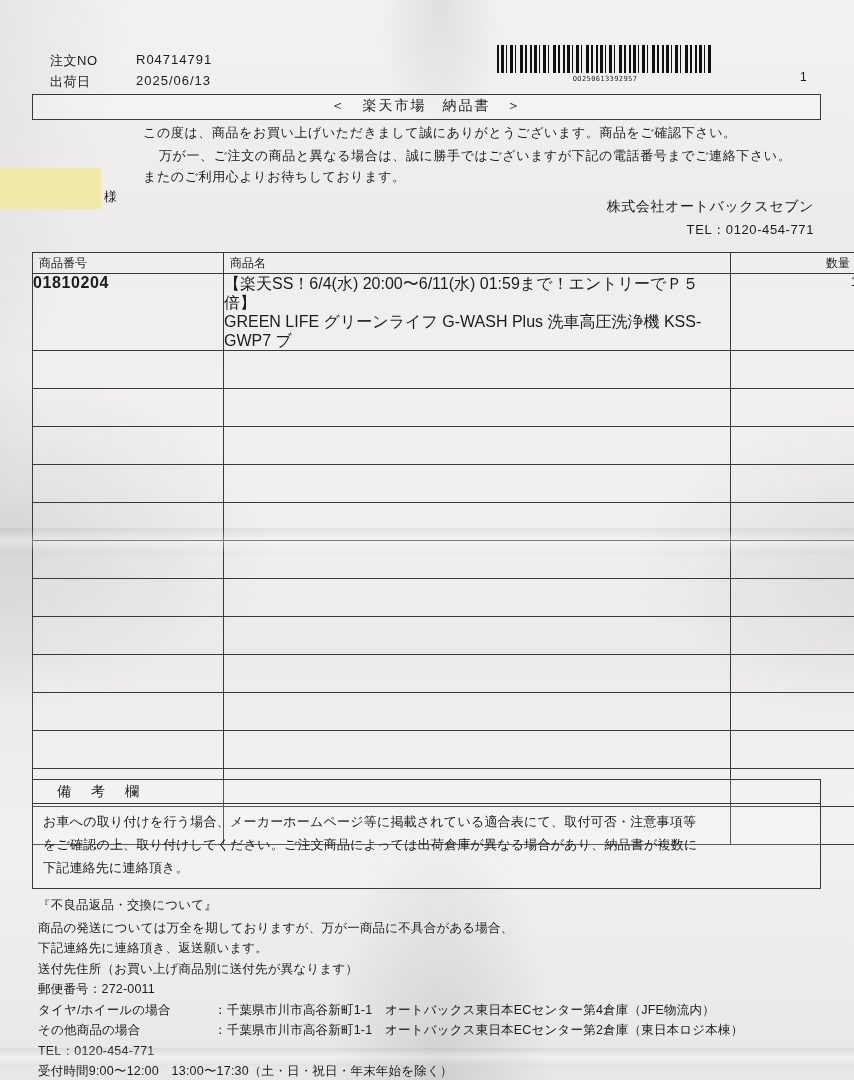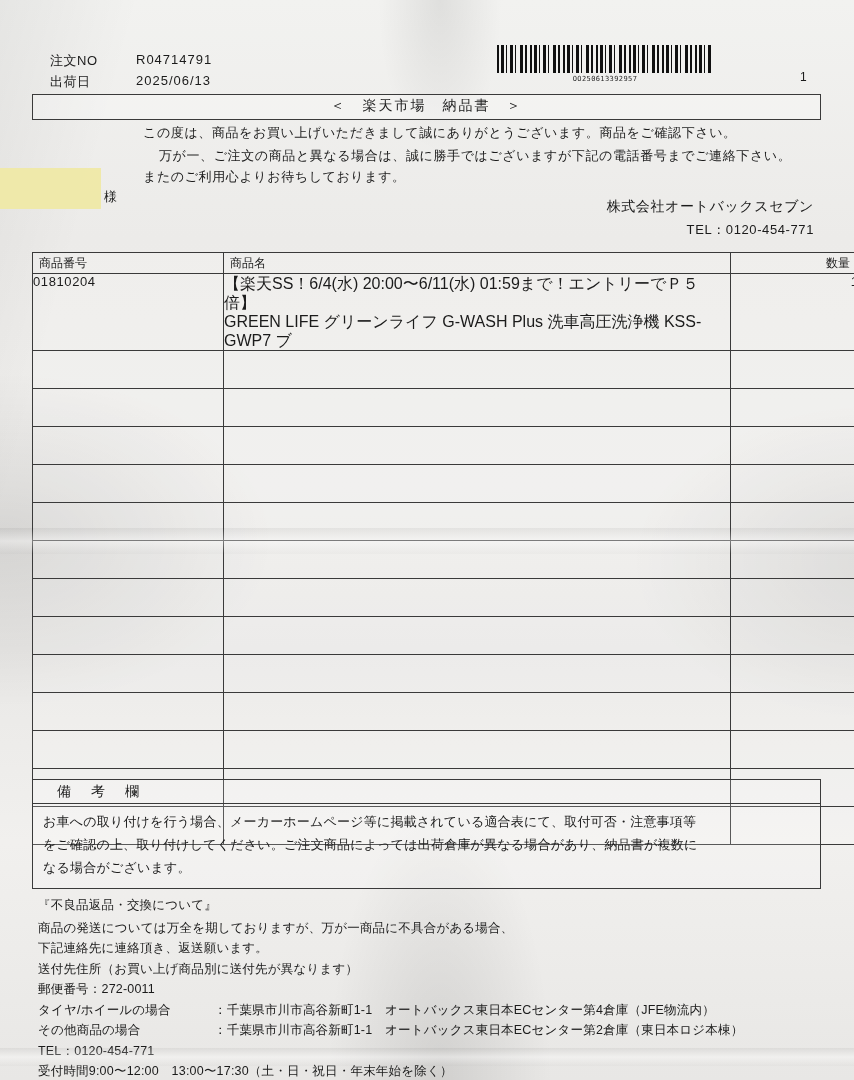--- a/index.html
+++ b/index.html
@@ -172,21 +172,21 @@
     font-weight: normal;
     text-align: left;
     padding: 2px 6px 0 6px;
     font-size: 12px;
   }
   .col-code { width: 178px; }
   .col-name { width: 494px; }
   .col-qty  { width: 113px; }
   th.col-qty { text-align: right !important; padding-right: 8px !important; }
 
-  td.code { padding: 4px 6px 0 6px; font-size: 13px; letter-spacing: 0.6px; }
+  td.code { padding: 4px 6px 0 6px; font-size: 16px; letter-spacing: 0.6px; font-weight: bold; }
   td.name { padding: 3px 6px 0 6px; line-height: 19px; font-size: 16px; margin-left: 12px; }
   td.qty  { padding: 4px 10px 0 0; text-align: right; font-size: 13px; }
   tr.first-row td { height: 44px; }
   tr.empty-row td { height: 37px; }
 
   
   #remarks-box {
     position: absolute;
     left: 32px; top: 779px;
     width: 787px;
@@ -346,21 +346,21 @@
     </tbody>
   </table>
 
   <div id="remarks-box">
     <div id="remarks-header">
       <div id="remarks-title">備　考　欄</div>
     </div>
     <div id="remarks-body">
       <div>お車への取り付けを行う場合、メーカーホームページ等に掲載されている適合表にて、取付可否・注意事項等</div>
       <div>をご確認の上、取り付けしてください。ご注文商品によっては出荷倉庫が異なる場合があり、納品書が複数に</div>
-      <div>なる場合がございます。</div>
+      <div>下記連絡先に連絡頂き。</div>
     </div>
   </div>
 
   <div id="footer">
     <div class="f-line" id="footer-title">『不良品返品・交換について』</div>
     <div class="f-line">商品の発送については万全を期しておりますが、万が一商品に不具合がある場合、</div>
     <div class="f-line">下記連絡先に連絡頂き、返送願います。</div>
     <div class="f-line">送付先住所（お買い上げ商品別に送付先が異なります）</div>
     <div class="f-line">
       <span>郵便番号：</span><span>272-0011</span>

